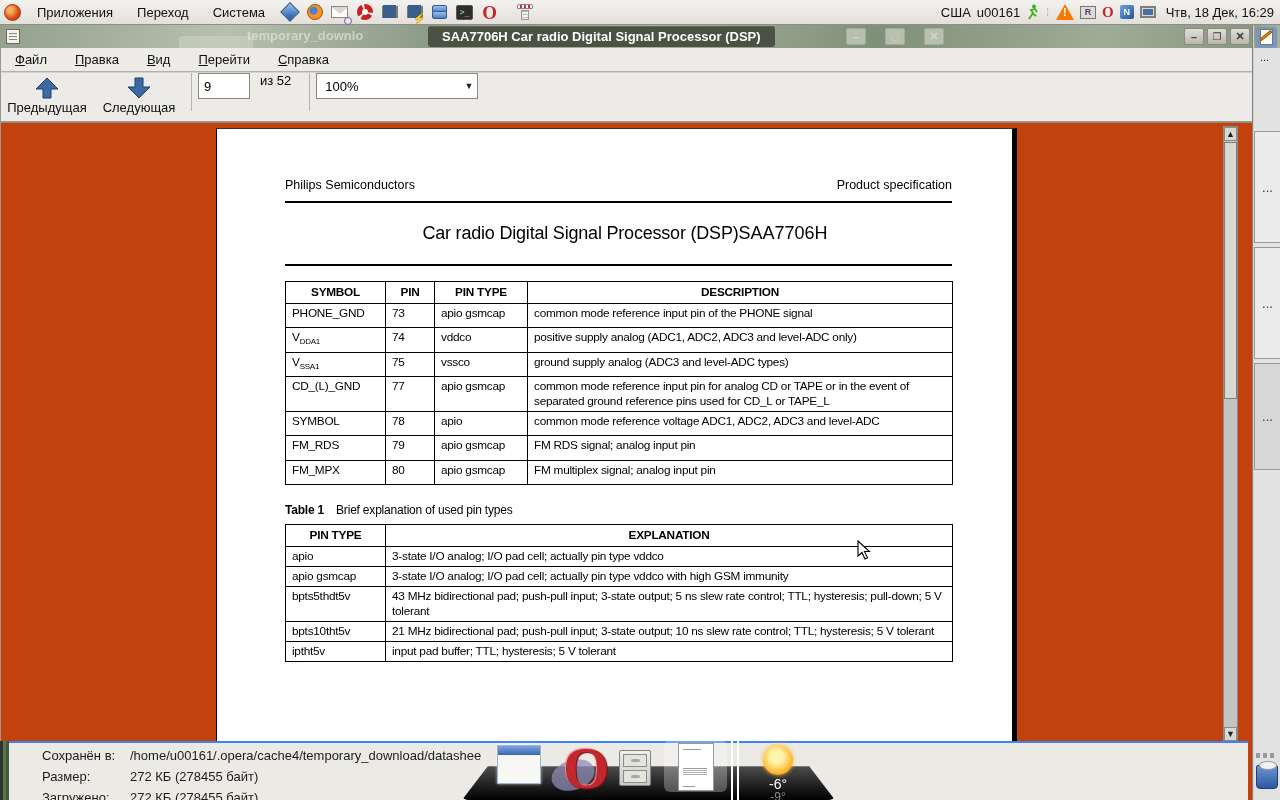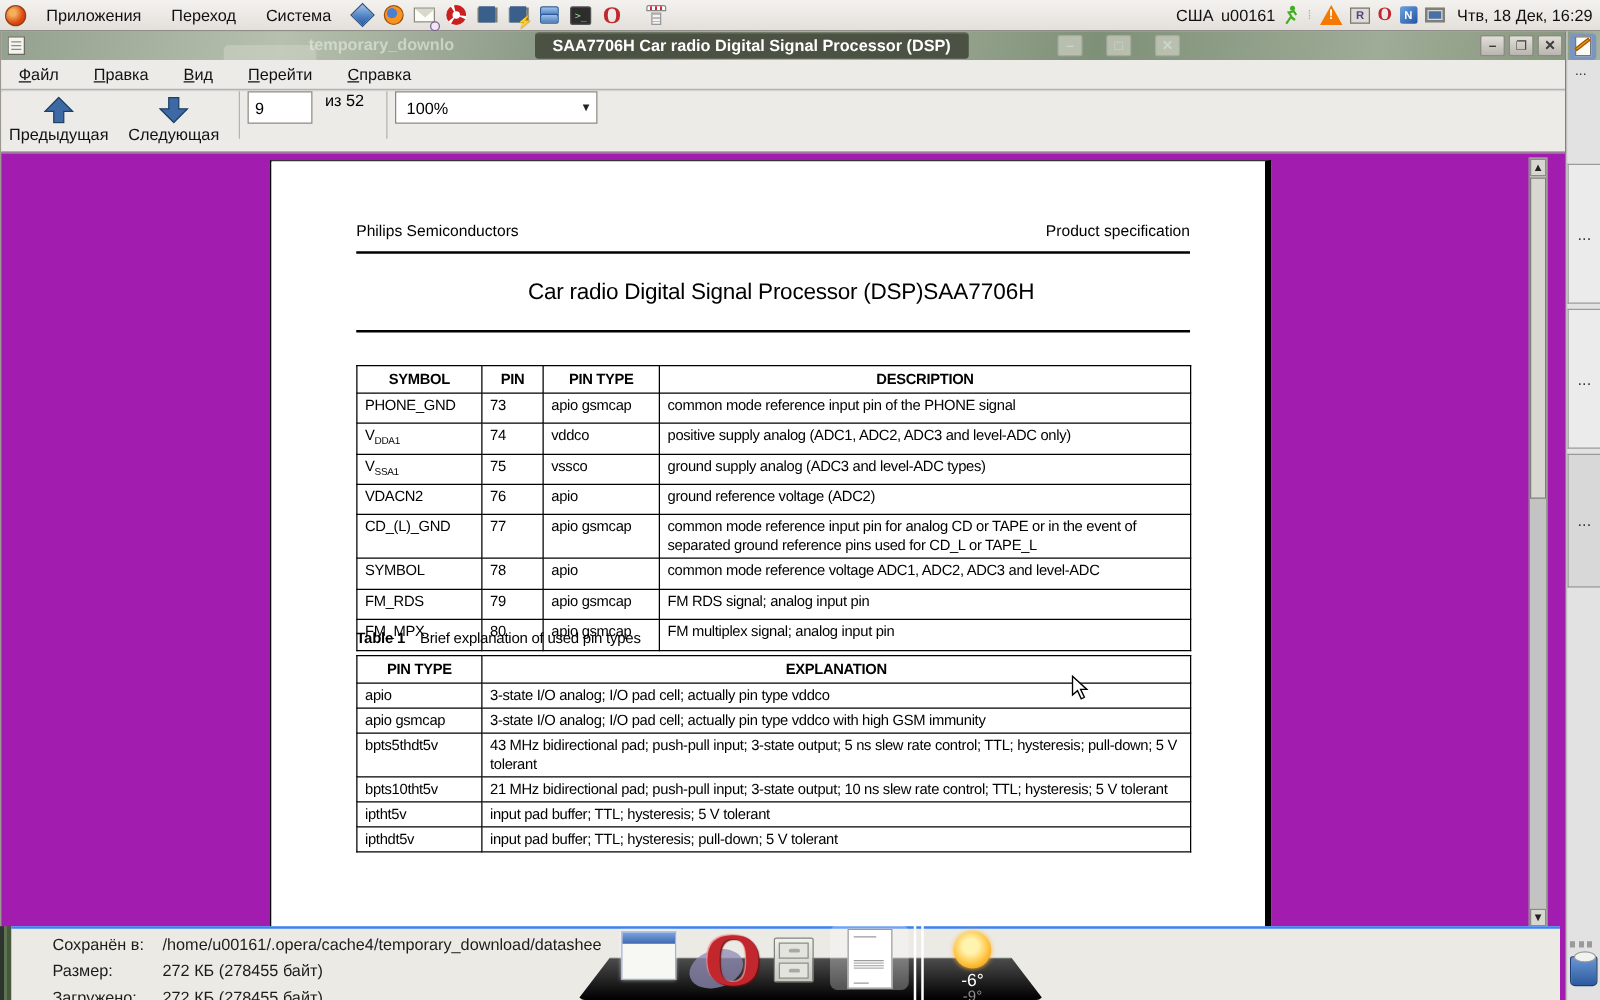--- a/index.html
+++ b/index.html
@@ -67,36 +67,36 @@
   .nav-btn { width:92px; height:44px; display:flex; flex-direction:column; align-items:center; justify-content:flex-end; font-size:13px; color:#111; padding-bottom:2px; gap:1px; }
   .tool-sep { width:1px; height:38px; background:#b7b4ae; margin:0 6px; }
   #page-input { width:52px; height:26px; border:1px solid #8b897f; background:#fff; font-size:13px; padding:0 5px; font-family:"Liberation Sans",sans-serif; }
   #page-of { font-size:13px; margin:0 12px 0 10px; }
   #zoom-combo { width:162px; height:26px; background:#fff; border:1px solid #8b897f; display:flex; align-items:center; font-size:13px; position:relative; }
   #zoom-combo .val { padding-left:8px; }
   #zoom-combo .dd { position:absolute; right:4px; top:0; bottom:0; display:flex; align-items:center; }
   .glyph-darr:before { content:"▼"; font-size:9px; color:#222; }
   .glyph-uarr:before { content:"▲"; font-size:9px; color:#222; }
 
-  #docview { position:absolute; left:0; top:97px; width:100%; height:678px; background:#a21caf; border-top:1px solid #8f8d88; }
+  #docview { position:absolute; left:0; top:97px; width:100%; height:678px; background:#c2410c; border-top:1px solid #8f8d88; }
 
   
   #page { position:absolute; left:215px; top:5px; width:801px; height:672px; background:#fff; border-left:1px solid #000; border-top:1px solid #333; border-right:5px solid #000; color:#000; }
   #doc-head { position:absolute; left:68px; top:49px; width:667px; display:flex; justify-content:space-between; font-size:12.5px; }
   .rule1 { position:absolute; left:68px; top:72px; width:667px; height:2px; background:#000; }
   #doc-title-row { position:absolute; left:68px; top:94px; width:667px; display:flex; justify-content:center; align-items:baseline; }
   #doc-title { font-size:18px; letter-spacing:-0.2px; padding-left:13px; }
   #doc-part { font-size:18px; }
   .rule2 { position:absolute; left:68px; top:135px; width:667px; height:2px; background:#000; }
 
   table.dtable { border-collapse:collapse; table-layout:fixed; font-size:11.8px; letter-spacing:-0.25px; line-height:15px; }
   table.dtable th, table.dtable td { border:1px solid #000; padding:2px 6px; text-align:left; vertical-align:top; overflow:hidden; }
   table.dtable th { text-align:center; font-size:11.8px; height:22px; vertical-align:middle; }
   td.c { text-align:center; }
-  #pin-table { position:absolute; left:68px; top:163px; width:667px;padding-left:12px; }
+  #pin-table { position:absolute; left:68px; top:152px; width:667px;padding-left:12px; }
   #cap1 { position:absolute; left:68px; top:374px; font-size:12px; letter-spacing:-0.2px; }
   #cap1 b { margin-right:12px; }
   #type-table { position:absolute; left:68px; top:395px; width:667px; }
   sub { font-size:8px; }
 
   
   #vscroll { position:absolute; right:14px; top:3px; width:15px; height:640px; background:#c3c3c3; border:1px solid #8b8b85; }
   .sb-btn { position:absolute; left:0; width:13px; height:14px; background:#d9d7d2; border:1px solid #8b8b85; display:flex; align-items:center; justify-content:center; }
   #sb-up { top:0; } #sb-down { top:600px; }
   #sb-thumb { position:absolute; left:0; top:15px; width:13px; height:257px; background:#d9d7d2; border:1px solid #7f7f79; }
@@ -273,26 +273,20 @@
                 <td>vddco</td>
                 <td>positive supply analog (ADC1, ADC2, ADC3 and level-ADC only)</td>
               </tr>
           <tr>
                 <td><span>V</span><sub>SSA1</sub></td>
                 <td class="c">75</td>
                 <td>vssco</td>
                 <td>ground supply analog (ADC3 and level-ADC types)</td>
               </tr>
           <tr>
-                <td><span>VDACN2</span><sub></sub></td>
-                <td class="c">76</td>
-                <td>apio</td>
-                <td>ground reference voltage (ADC2)</td>
-              </tr>
-          <tr>
                 <td><span>CD_(L)_GND</span><sub></sub></td>
                 <td class="c">77</td>
                 <td>apio gsmcap</td>
                 <td>common mode reference input pin for analog CD or TAPE or in the event of separated ground reference pins used for CD_L or TAPE_L</td>
               </tr>
           <tr>
                 <td><span>SYMBOL</span><sub></sub></td>
                 <td class="c">78</td>
                 <td>apio</td>
                 <td>common mode reference voltage ADC1, ADC2, ADC3 and level-ADC</td>
@@ -336,24 +330,20 @@
                 <td>bpts5thdt5v</td>
                 <td>43 MHz bidirectional pad; push-pull input; 3-state output; 5 ns slew rate control; TTL; hysteresis; pull-down; 5 V tolerant</td>
               </tr>
           <tr>
                 <td>bpts10tht5v</td>
                 <td>21 MHz bidirectional pad; push-pull input; 3-state output; 10 ns slew rate control; TTL; hysteresis; 5 V tolerant</td>
               </tr>
           <tr>
                 <td>iptht5v</td>
                 <td>input pad buffer; TTL; hysteresis; 5 V tolerant</td>
-              </tr>
-          <tr>
-                <td>ipthdt5v</td>
-                <td>input pad buffer; TTL; hysteresis; pull-down; 5 V tolerant</td>
               </tr>
         </tbody>
           </table>
       </div>
 
       <div id="vscroll">
         <div class="sb-btn glyph-uarr" id="sb-up"></div>
         <div id="sb-thumb"></div>
         <div class="sb-btn glyph-darr" id="sb-down"></div>
       </div>

